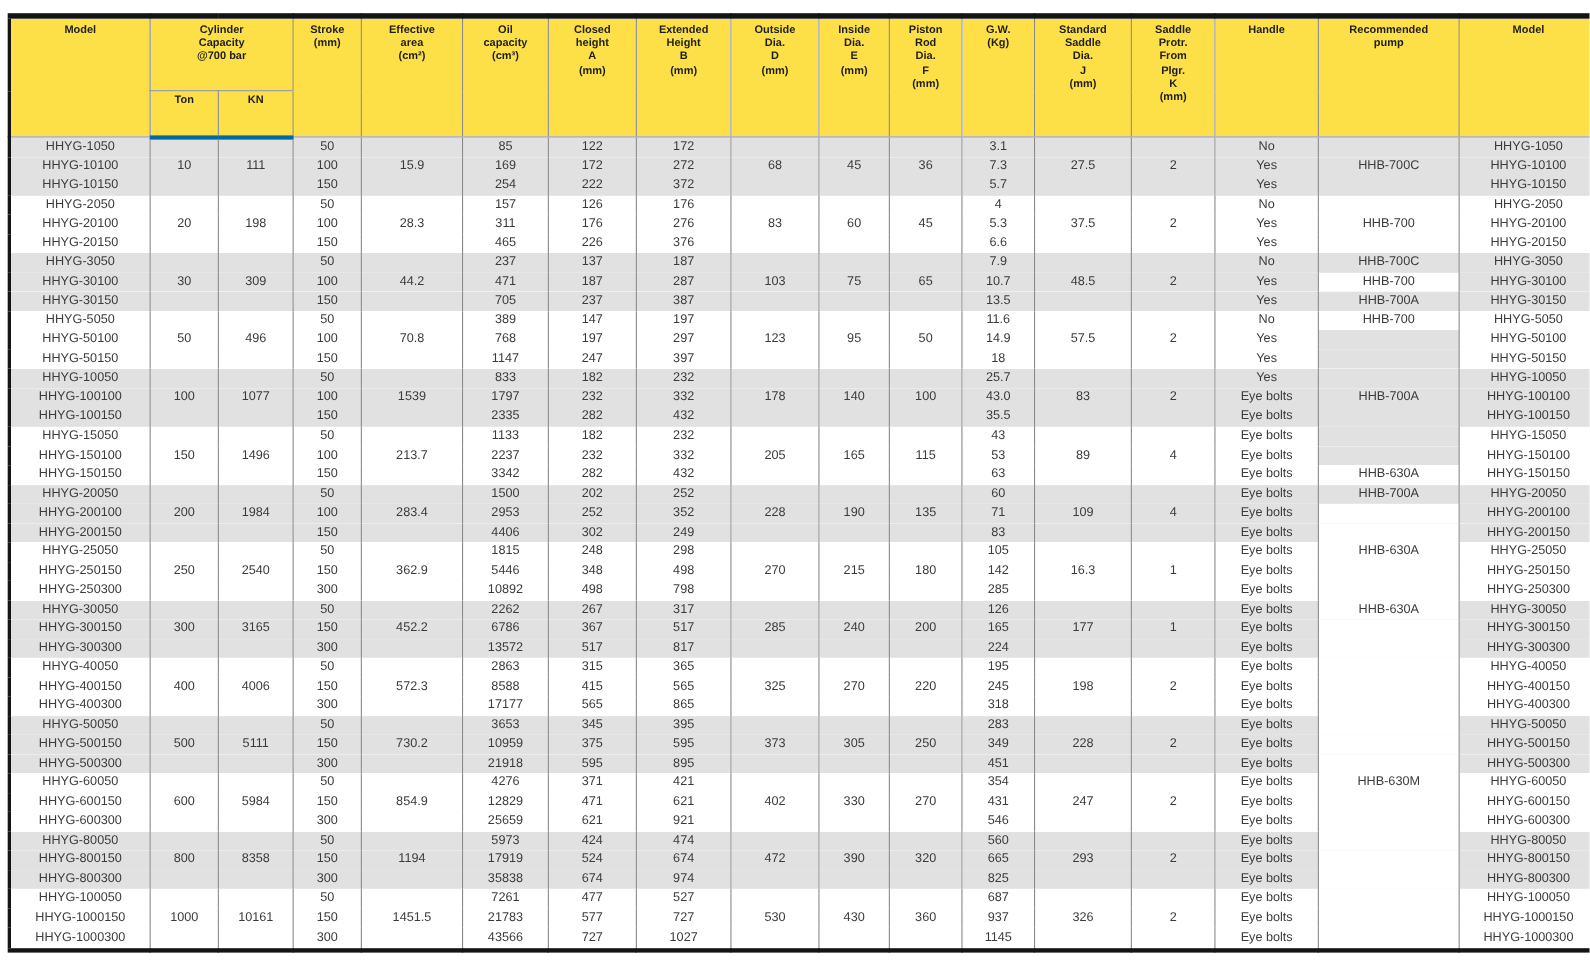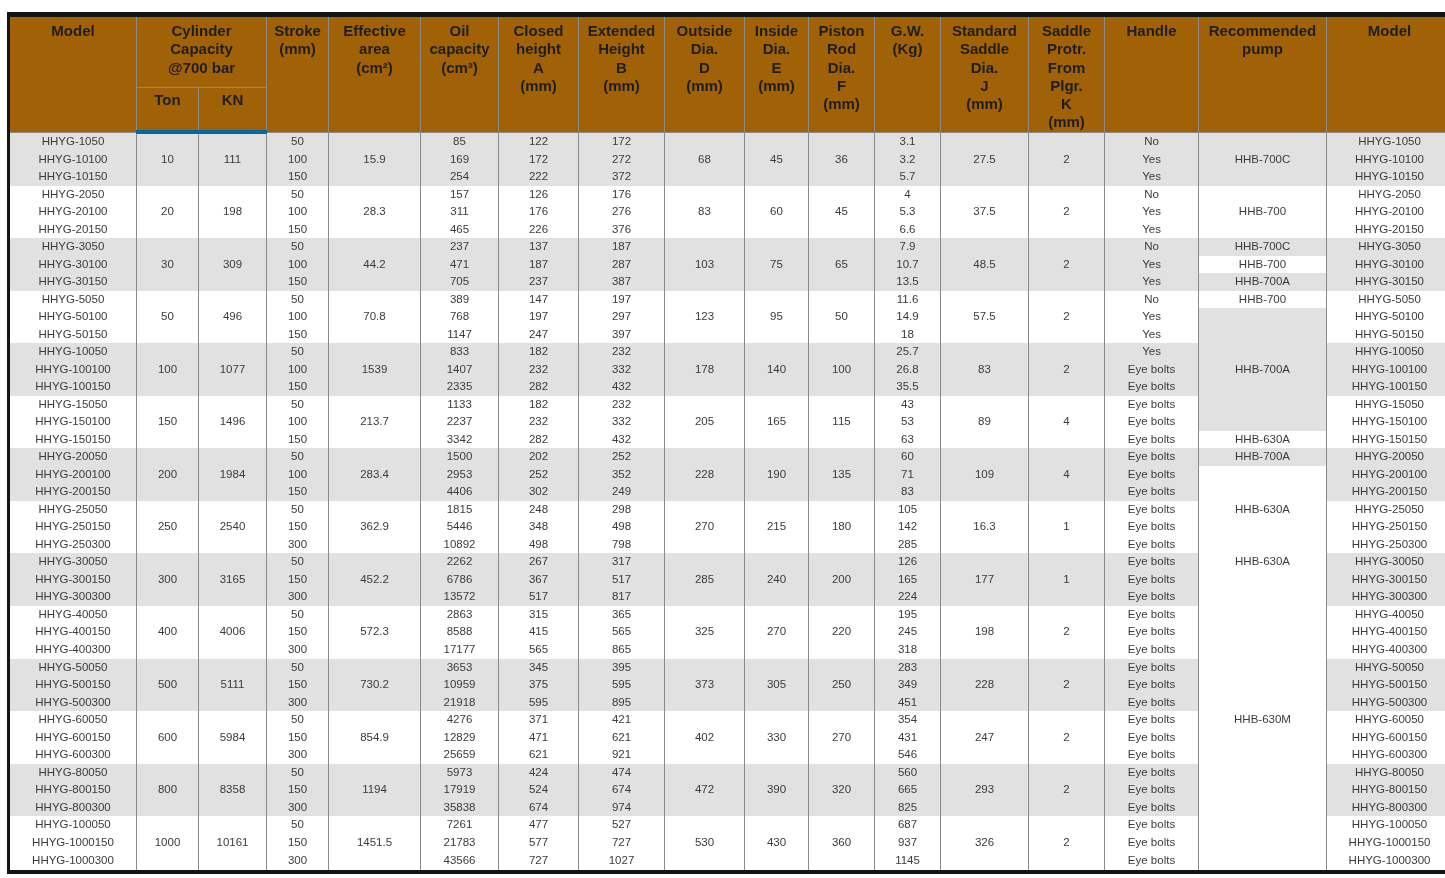--- a/index.html
+++ b/index.html
@@ -12,23 +12,23 @@
     border:3px solid #141414;border-top-width:5px;border-bottom-width:4px;
     background:#fff;
   }
   th,td{
     border-left:1px solid #8a8a8a;
     padding:0;margin:0;text-align:center;vertical-align:middle;
     overflow:hidden;white-space:nowrap;
   }
   th:first-child,td:first-child{border-left:none;}
   thead th{
-    font-weight:bold;font-size:15px;line-height:1.22;color:#1e1e1e;
+    font-weight:bold;font-size:10px;line-height:1.22;color:#1e1e1e;
     vertical-align:top;padding-top:5px;white-space:pre-line;
-    border-bottom:1px solid #8a8a8a;background:#a16207;
+    border-bottom:1px solid #8a8a8a;background:#fde047;
   }
   thead tr.hr1{height:68px;}
   thead tr.hr2{height:42px;}
   thead th.cap{border-bottom:1px solid #8a8a8a;text-align:center;}
   thead tr.hr2 th{border-left:1px solid #8a8a8a;border-bottom:4px solid #0369a1;padding-top:3px;}
   tbody td{font-size:11.5px;color:#3b3b3b;line-height:1;}
   tbody tr.g{background:#e1e1e1;}
   tbody tr.w{background:#ffffff;}
   tbody td.pump-w{background:#ffffff;}
   tbody td.pump-g{background:#e1e1e1;}
@@ -140,21 +140,21 @@
           <td>10</td>
           <td>111</td>
           <td>100</td>
           <td>15.9</td>
           <td>169</td>
           <td>172</td>
           <td>272</td>
           <td>68</td>
           <td>45</td>
           <td>36</td>
-          <td>3.2</td>
+          <td>7.3</td>
           <td>27.5</td>
           <td>2</td>
           <td>Yes</td>
           <td>HHB-700C</td>
           <td>HHYG-10100</td>
         </tr>
         <tr class="g">
           <td>HHYG-10150</td>
           <td></td>
           <td></td>
@@ -362,27 +362,27 @@
           <td>Yes</td>
           <td></td>
           <td>HHYG-10050</td>
         </tr>
         <tr class="g">
           <td>HHYG-100100</td>
           <td>100</td>
           <td>1077</td>
           <td>100</td>
           <td>1539</td>
-          <td>1407</td>
+          <td>1797</td>
           <td>232</td>
           <td>332</td>
           <td>178</td>
           <td>140</td>
           <td>100</td>
-          <td>26.8</td>
+          <td>43.0</td>
           <td>83</td>
           <td>2</td>
           <td>Eye bolts</td>
           <td>HHB-700A</td>
           <td>HHYG-100100</td>
         </tr>
         <tr class="g">
           <td>HHYG-100150</td>
           <td></td>
           <td></td>

